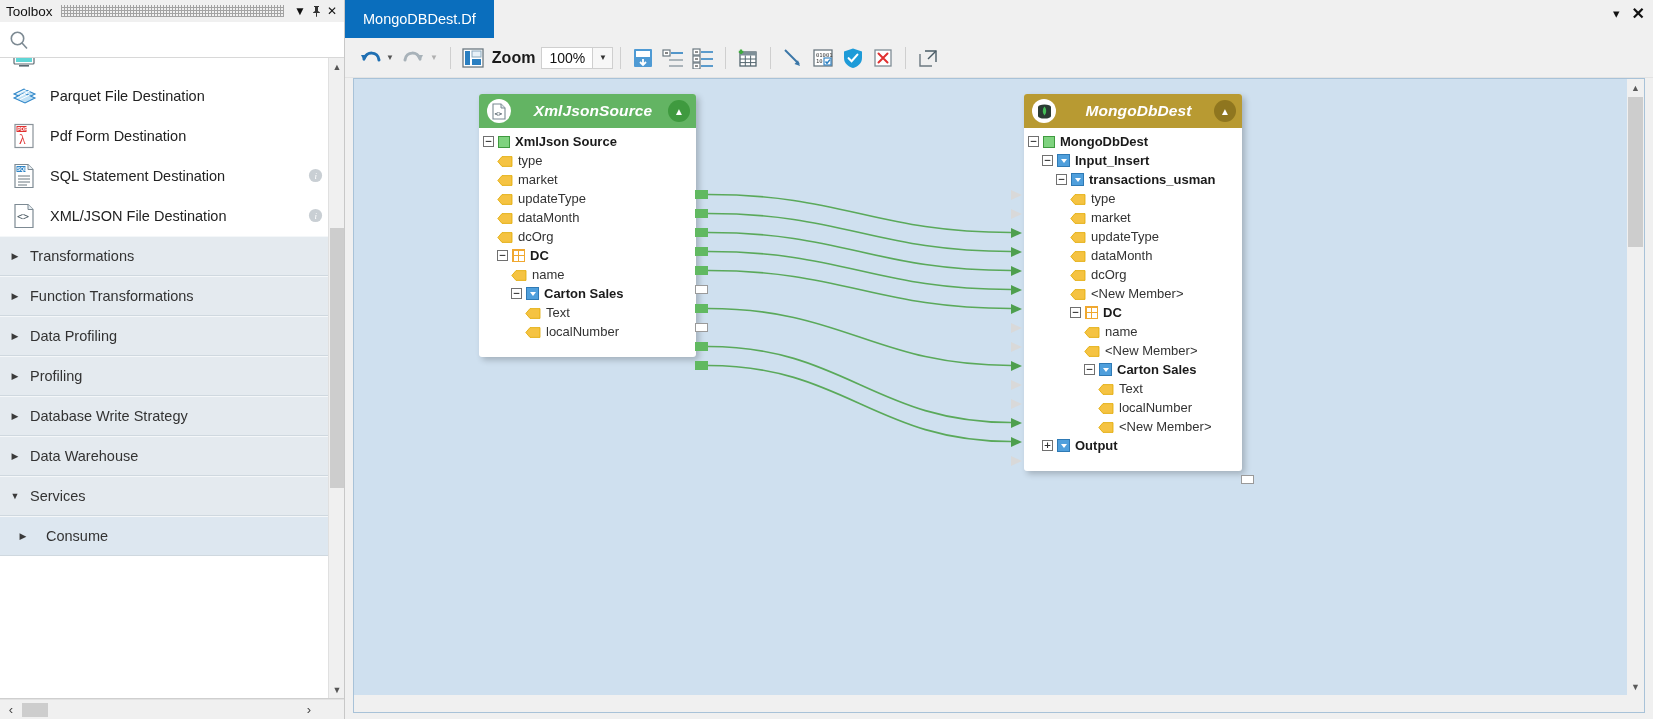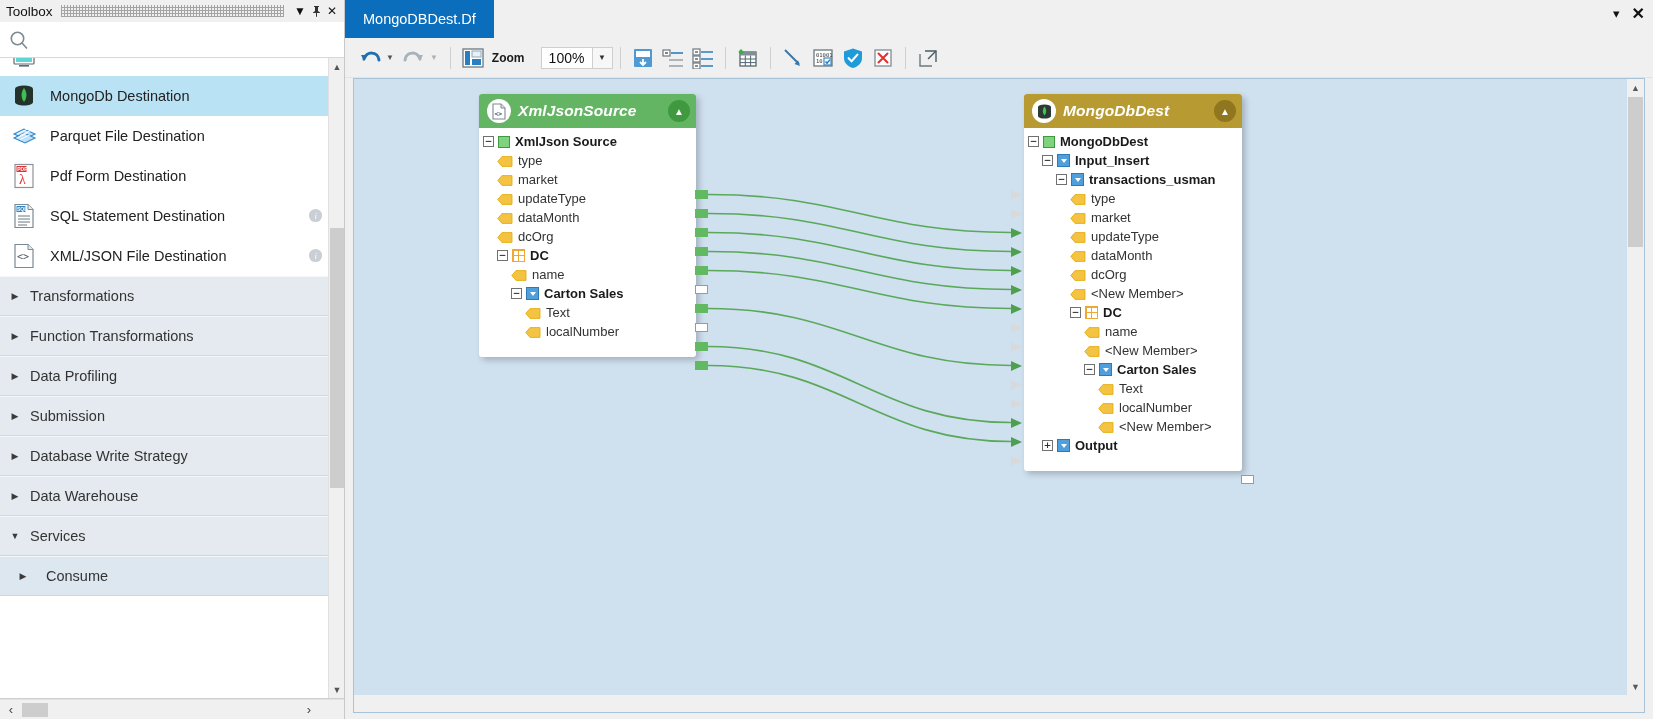--- a/index.html
+++ b/index.html
@@ -97,21 +97,21 @@
   }
   .tb-hscroll {
     height: 20px; background: #f0f0f0; display: flex; align-items: center;
     border-top: 1px solid #e2e2e2; flex: 0 0 auto; position: relative;
   }
   .hsb-arrow { width: 22px; height: 20px; display:flex; align-items:center; justify-content:center;
                color:#444; font-size: 13px; cursor: pointer;}
   .tb-hthumb { position:absolute; left: 22px; top:3px; width: 26px; height: 14px; background:#cdcdcd; cursor:pointer;}
 
   
-  .editor { flex: 1 1 auto; position: relative; background: #f0f0f0; display: flex; flex-direction: column; }
+  .editor { flex: 1 1 auto; position: relative; background: #f0f0f0; display: flex; flex-direction: column; text-align: center; }
 
   .tabstrip {
     height: 38px; background: #f0f0f0; position: relative;
     display: flex; align-items: flex-end; flex: 0 0 auto;
   }
   .tab {
     height: 38px; min-width: 130px; padding: 0 18px;
     background: #0a6ebd; color: #fff; font-size: 14.5px;
     display: flex; align-items: center; cursor: pointer;
   }
@@ -127,21 +127,21 @@
     padding-left: 10px; gap: 0px; flex: 0 0 auto;
     border-bottom: 1px solid #e3e3e3;
   }
   .tb-btn {
     height: 32px; min-width: 30px; display: flex; align-items: center; justify-content: center;
     cursor: pointer; padding: 0 3px;
   }
   .tb-caret { font-size: 8px; color: #555; padding: 0 5px 0 1px; cursor: pointer; align-self:center;}
   .tb-caret.dim { color: #b0b0b0; }
   .tb-sep { width: 1px; height: 22px; background: #cfcfcf; margin: 0 7px; }
-  .zoom-label { font-size: 12px; color: #1a1a1a; margin: 0 16px 0 4px; font-weight: bold;}
+  .zoom-label { font-size: 16px; color: #1a1a1a; margin: 0 6px 0 4px; font-weight: bold;}
   .zoom-box {
     background: #fff; border: 1px solid #cfcfcf; height: 22px; min-width: 52px;
     display: flex; align-items: center; justify-content: center;
     font-size: 14px; color: #111;
   }
   .zoom-caret {
     width: 20px; height: 22px; background: #f7f7f7; border: 1px solid #cfcfcf; border-left: none;
     display: flex; align-items: center; justify-content: center; font-size: 8px; color: #333; cursor: pointer;
   }
 
@@ -253,31 +253,20 @@
         <div class="tb-item clipped">
           <span class="ico">
             <svg width="22" height="16" viewBox="0 0 22 16">
               <rect x="1" y="1" width="20" height="12" rx="1" fill="#fff" stroke="#5c6a72" stroke-width="1.2"></rect>
               <rect x="3" y="3" width="16" height="8" fill="#5fd6d6"></rect>
               <rect x="6" y="14" width="10" height="1.6" fill="#5c6a72"></rect>
             </svg>
           </span>
         </div>
 
-      <div class="tb-item selected">
-            <span class="ico">
-              <svg width="26" height="26" viewBox="0 0 26 26">
-                <ellipse cx="13" cy="6" rx="9" ry="3.4" fill="#23332c"></ellipse>
-                <path d="M4 6 v13 c0 2 4 3.5 9 3.5 s9 -1.5 9 -3.5 V6" fill="#23332c"></path>
-                <path d="M13 5 C16 9 16.5 14.5 13 19 C9.5 14.5 10 9 13 5 Z" fill="#3fbf52"></path>
-              </svg>
-            </span>
-            <span class="lbl">MongoDb Destination</span>
-            <span class="info"></span>
-          </div>
           <div class="tb-item">
             <span class="ico">
               <svg width="27" height="24" viewBox="0 0 27 24">
                 <g stroke="#2f86c8" stroke-width="1.1" fill="#bfe0f5">
                   <path d="M3 10 L13 5 L24 10 L14 15 Z"></path>
                   <path d="M3 14 L13 9 L24 14 L14 19 Z"></path>
                 </g>
                 <g stroke="#fff" stroke-width="1">
                   <path d="M6 10 L16 5.2"></path>
                   <path d="M9 11.6 L19 6.8"></path>
@@ -347,21 +336,21 @@
           <div class="tb-cat">
             <span class="arrow">▶</span>
             <span>Function Transformations</span>
           </div>
           <div class="tb-cat">
             <span class="arrow">▶</span>
             <span>Data Profiling</span>
           </div>
           <div class="tb-cat">
             <span class="arrow">▶</span>
-            <span>Submission</span>
+            <span>Profiling</span>
           </div>
           <div class="tb-cat">
             <span class="arrow">▶</span>
             <span>Database Write Strategy</span>
           </div>
           <div class="tb-cat">
             <span class="arrow">▶</span>
             <span>Data Warehouse</span>
           </div>
           <div class="tb-cat">

